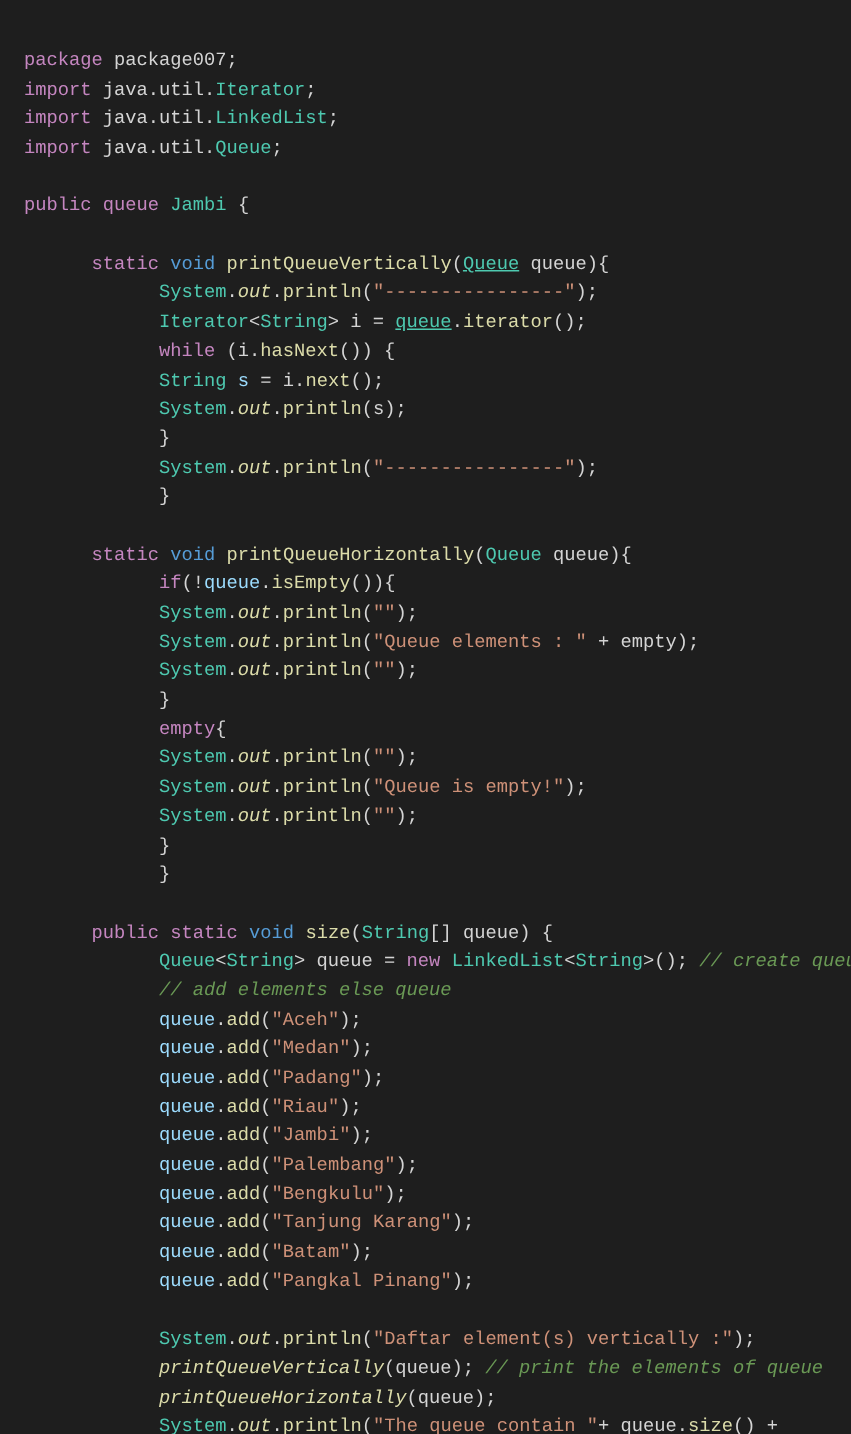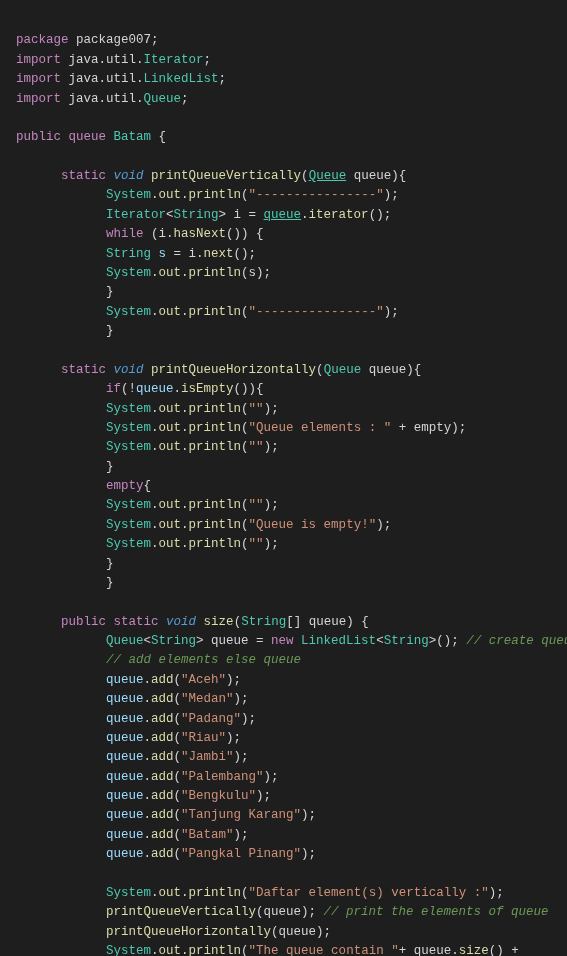--- a/index.html
+++ b/index.html
@@ -18,40 +18,40 @@
       min-height: 956px;
       padding: 12px 16px;
       overflow-x: auto;
     }
 
     .code-block {
       white-space: pre;
     }
 
     .kw { color: #c586c0; } 
-    .kw2 { color: #569cd6; font-style: italic; } 
+    .kw2 { color: #569cd6; } 
     .type { color: #4ec9b0; } 
     .method { color: #dcdcaa; } 
     .var { color: #9cdcfe; } 
     .str { color: #ce9178; } 
     .comment { color: #6a9955; font-style: italic; } 
     .plain { color: #d4d4d4; }
-    .out-italic { color: #dcdcaa; } 
+    .out-italic { color: #dcdcaa; font-style: italic; } 
     .underline { text-decoration: underline; }
   </style>
 </head>
 <body>
 
 <div class="code-block">
 <span class="kw">package</span><span class="plain"> package007;</span>
 <span class="kw">import</span><span class="plain"> java.util.</span><span class="type">Iterator</span><span class="plain">;</span>
 <span class="kw">import</span><span class="plain"> java.util.</span><span class="type">LinkedList</span><span class="plain">;</span>
 <span class="kw">import</span><span class="plain"> java.util.</span><span class="type">Queue</span><span class="plain">;</span>
 
-<span class="kw">public</span> <span class="kw">queue</span> <span class="type">Batam</span> <span class="plain">{</span>
+<span class="kw">public</span> <span class="kw">queue</span> <span class="type">Jambi</span> <span class="plain">{</span>
 
       <span class="kw">static</span> <span class="kw2">void</span> <span class="method">printQueueVertically</span><span class="plain">(</span><span class="type underline">Queue</span><span class="plain"> queue){</span>
             <span class="type">System</span><span class="plain">.</span><span class="out-italic">out</span><span class="plain">.</span><span class="method">println</span><span class="plain">(</span><span class="str">"----------------"</span><span class="plain">);</span>
             <span class="type">Iterator</span><span class="plain">&lt;</span><span class="type">String</span><span class="plain">&gt; i = </span><span class="type underline">queue</span><span class="plain">.</span><span class="method">iterator</span><span class="plain">();</span>
             <span class="kw">while</span> <span class="plain">(i.</span><span class="method">hasNext</span><span class="plain">()) {</span>
             <span class="type">String</span> <span class="var">s</span> <span class="plain">= i.</span><span class="method">next</span><span class="plain">();</span>
             <span class="type">System</span><span class="plain">.</span><span class="out-italic">out</span><span class="plain">.</span><span class="method">println</span><span class="plain">(s);</span>
             <span class="plain">}</span>
             <span class="type">System</span><span class="plain">.</span><span class="out-italic">out</span><span class="plain">.</span><span class="method">println</span><span class="plain">(</span><span class="str">"----------------"</span><span class="plain">);</span>
             <span class="plain">}</span>

